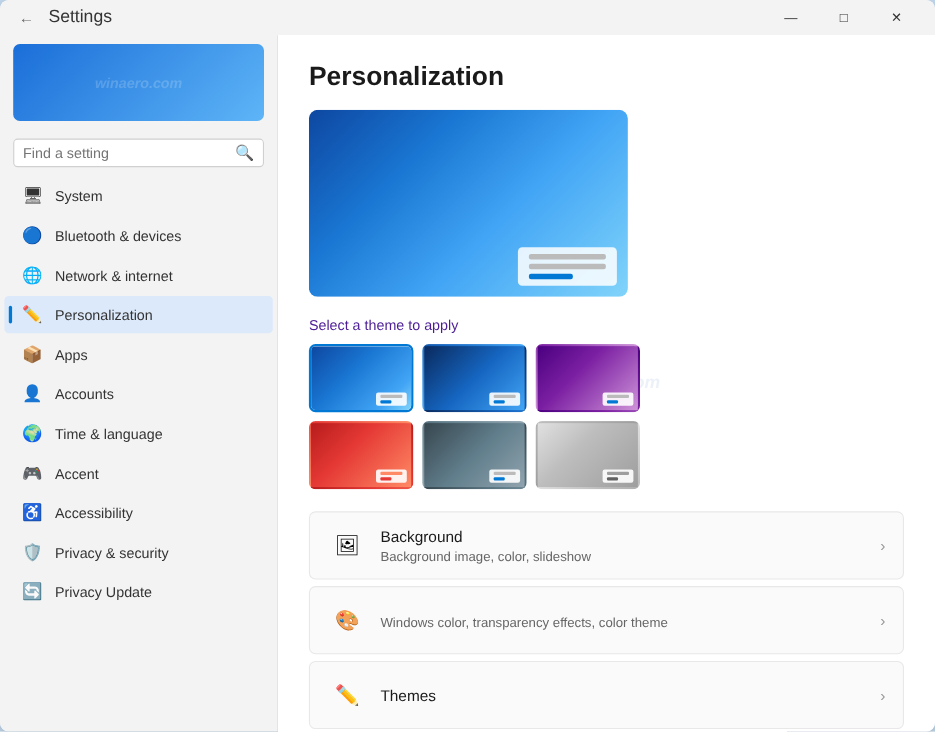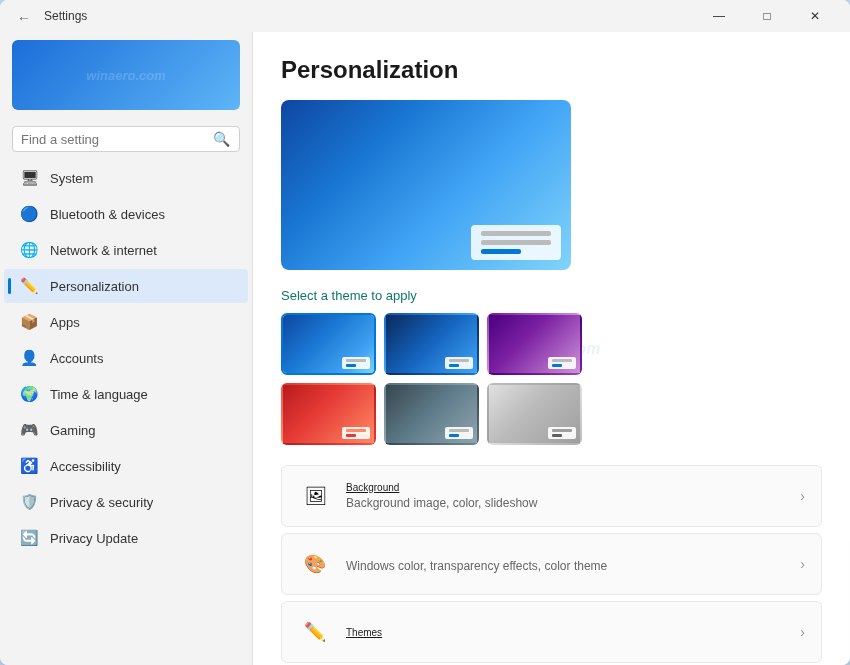--- a/index.html
+++ b/index.html
@@ -42,21 +42,21 @@
       height: 24px;
       display: flex;
       align-items: center;
       justify-content: center;
       border-radius: 4px;
       cursor: pointer;
       color: #666;
       font-size: 14px;
     }
     .titlebar-title {
-      font-size: 12px;
+      font-size: 16px;
       color: #333;
     }
     .titlebar-controls {
       display: flex;
       gap: 2px;
     }
     .titlebar-btn {
       width: 46px;
       height: 32px;
       display: flex;
@@ -204,21 +204,21 @@
       border-radius: 2px;
     }
     .mini-bar-short {
       width: 40px;
       height: 5px;
       background: #0078d4;
       border-radius: 2px;
     }
     .theme-label {
       font-size: 13px;
-      color: #0f766e;
+      color: #4c1d95;
       margin-bottom: 10px;
       font-weight: 500;
     }
     .themes-grid {
       display: grid;
       grid-template-columns: repeat(3, 95px);
       gap: 8px;
       margin-bottom: 20px;
     }
     .theme-thumb {
@@ -274,24 +274,23 @@
       height: 36px;
       display: flex;
       align-items: center;
       justify-content: center;
       font-size: 18px;
       margin-right: 12px;
       flex-shrink: 0;
     }
     .settings-item-text { flex: 1; }
     .settings-item-title {
-      font-size: 10px;
+      font-size: 14px;
       font-weight: 500;
       color: #1a1a1a;
-      text-decoration: underline;
     }
     .settings-item-subtitle {
       font-size: 12px;
       color: #666;
       margin-top: 3px;
     }
     .settings-item-chevron {
       color: #999;
       font-size: 14px;
     }
@@ -360,21 +359,21 @@
       <div class="nav-item">
         <span class="nav-icon">👤</span>
         <span>Accounts</span>
       </div>
       <div class="nav-item">
         <span class="nav-icon">🌍</span>
         <span>Time &amp; language</span>
       </div>
       <div class="nav-item">
         <span class="nav-icon">🎮</span>
-        <span>Gaming</span>
+        <span>Accent</span>
       </div>
       <div class="nav-item">
         <span class="nav-icon">♿</span>
         <span>Accessibility</span>
       </div>
       <div class="nav-item">
         <span class="nav-icon">🛡️</span>
         <span>Privacy &amp; security</span>
       </div>
       <div class="nav-item">

